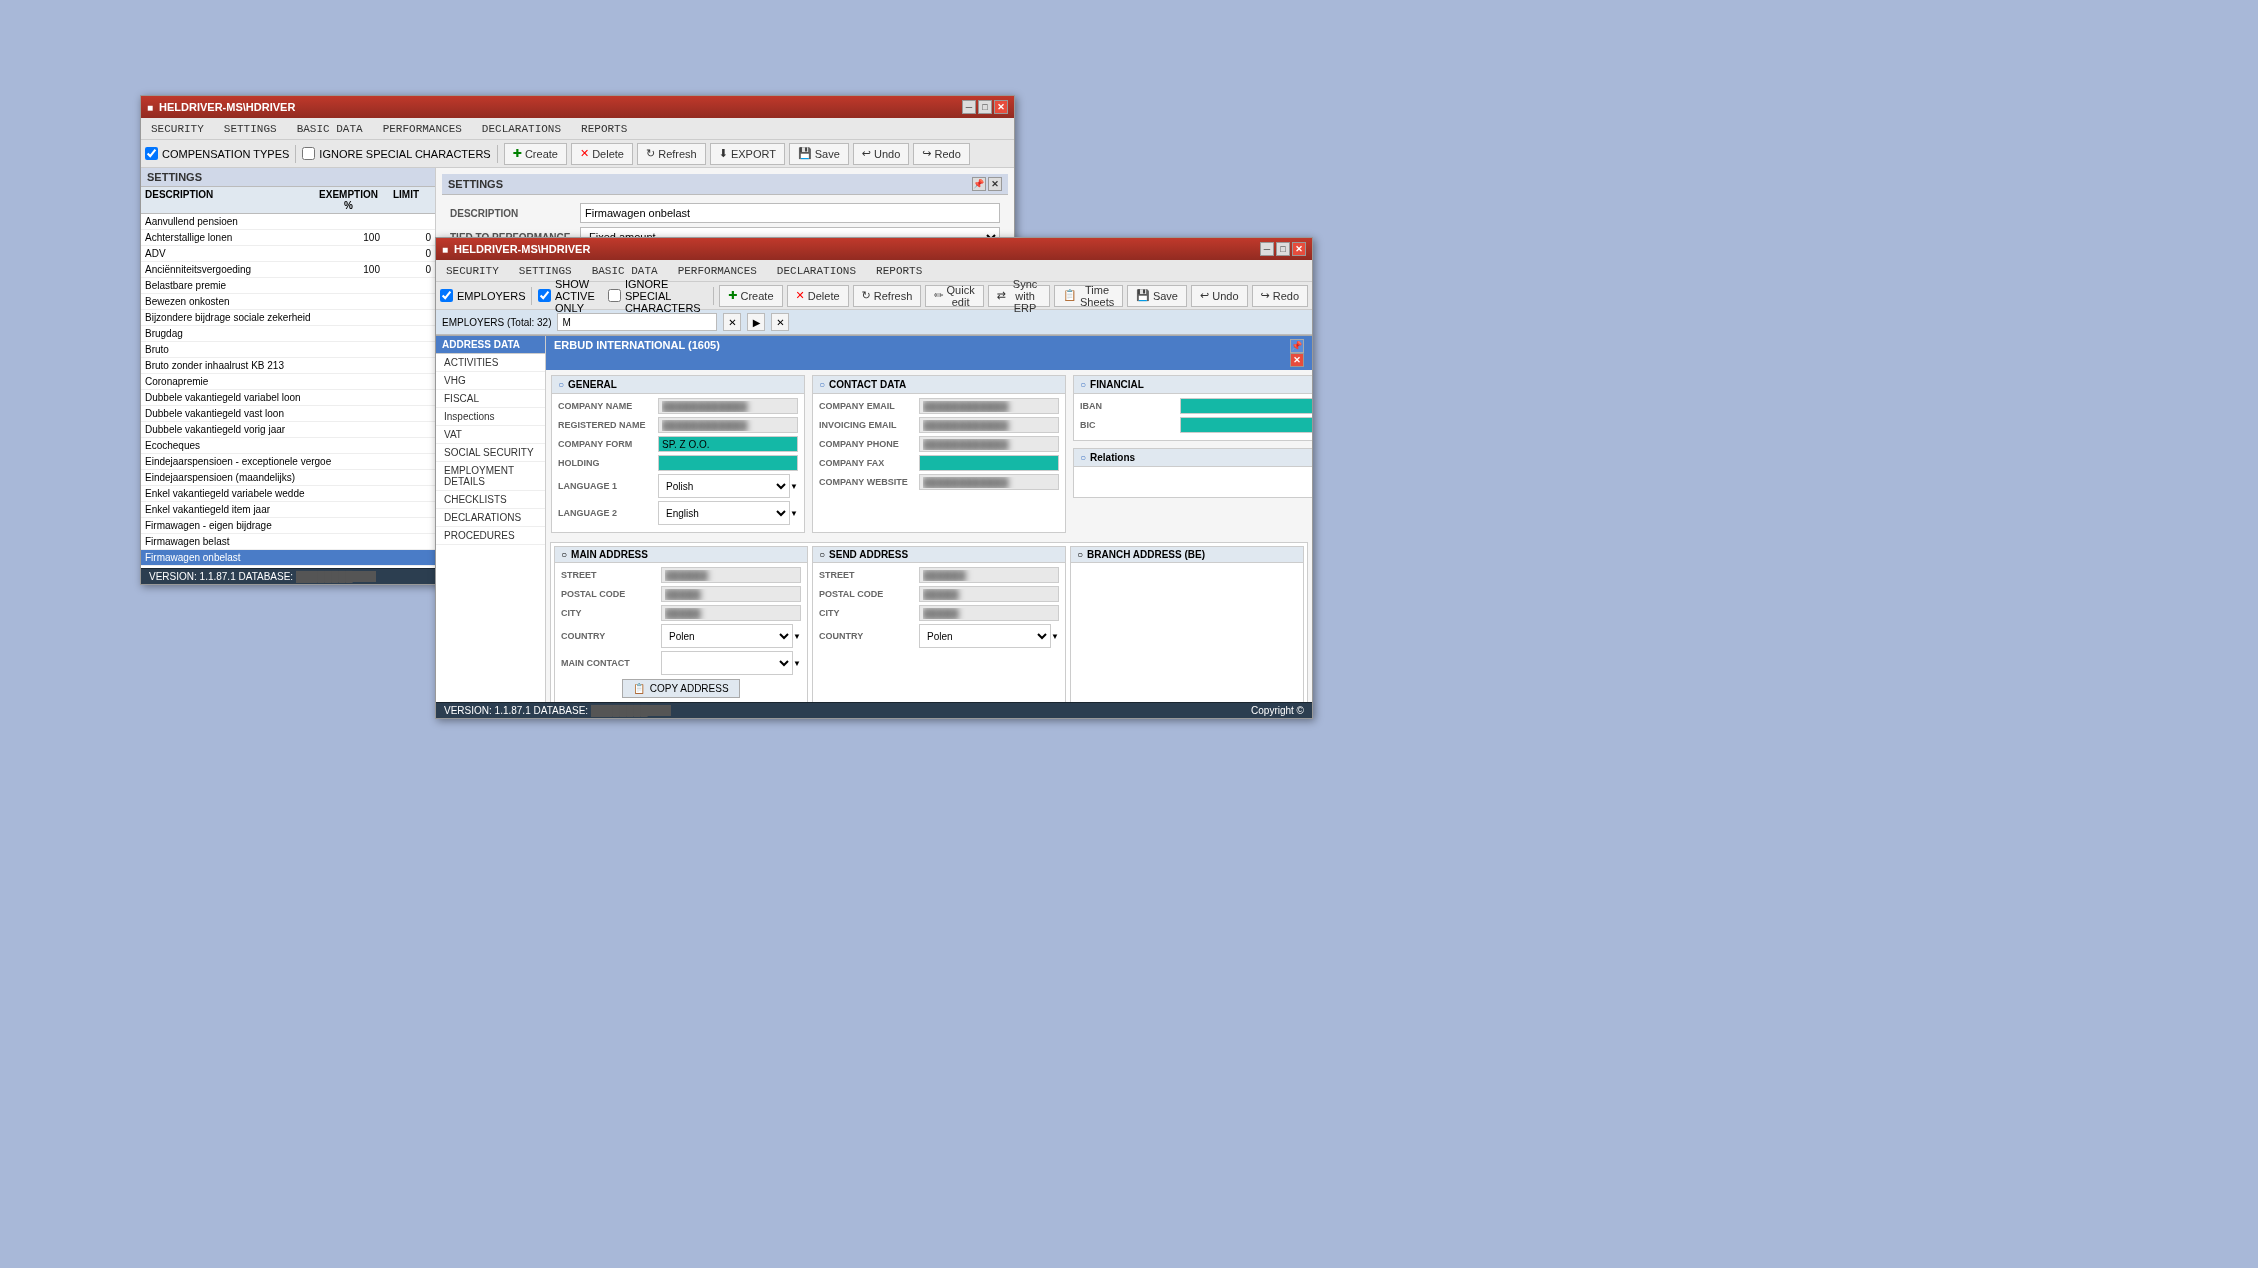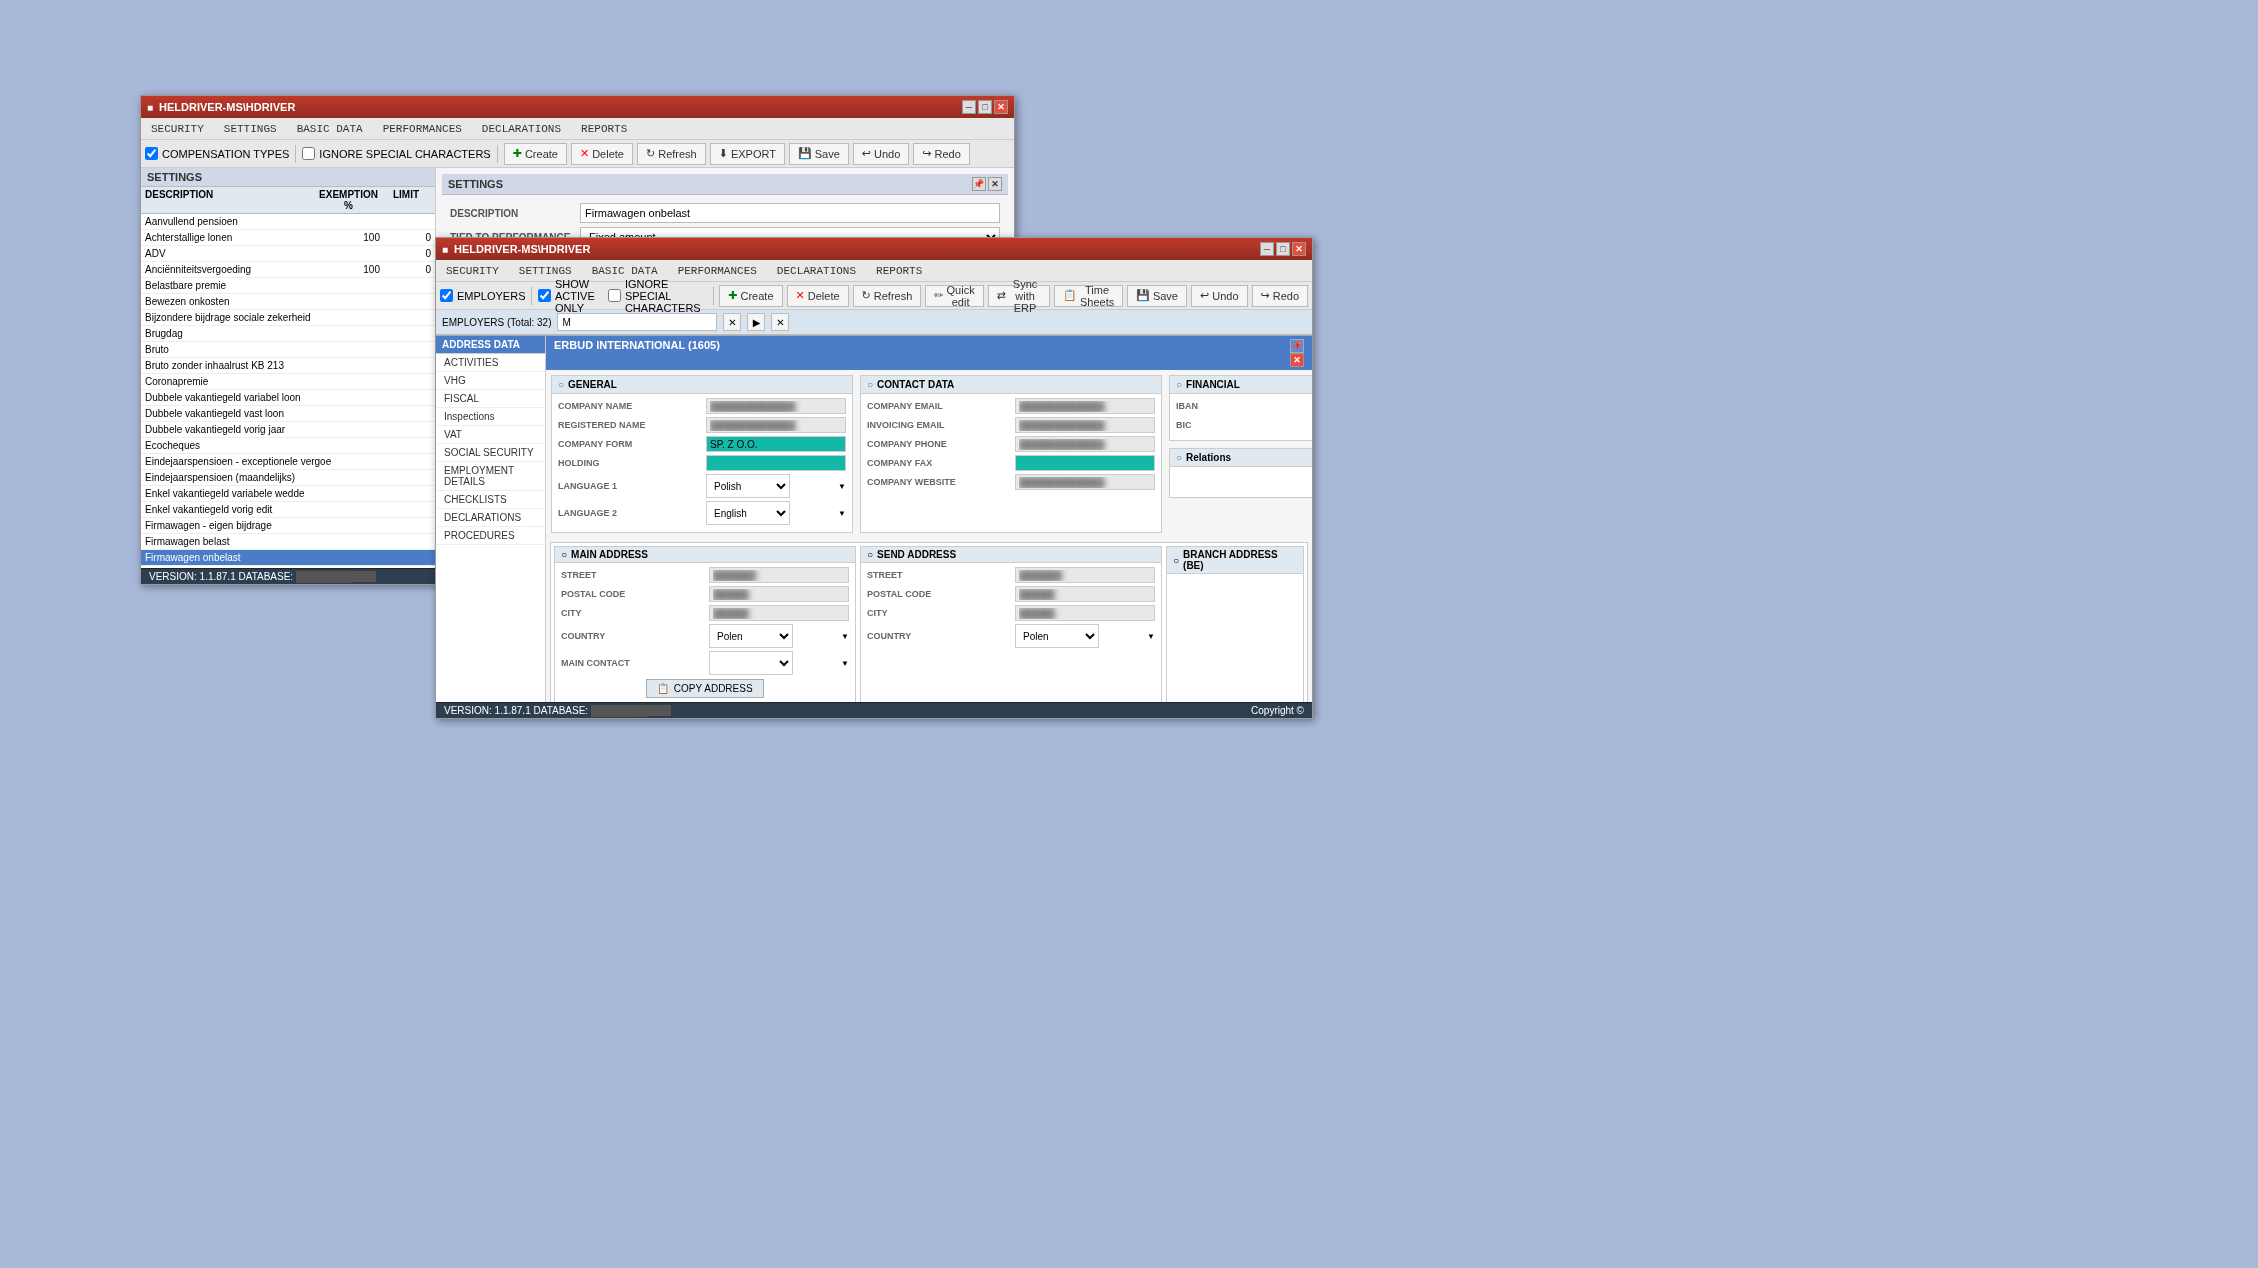--- a/index.html
+++ b/index.html
@@ -275,21 +275,20 @@
 
     .section-content {
       padding: 4px 6px;
     }
 
     .field-row {
       display: flex;
       align-items: center;
       margin-bottom: 3px;
       font-size: 10px;
-      gap: 48px;
     }
 
     .field-label {
       width: 100px;
       color: #666;
       font-size: 9px;
       font-weight: bold;
       text-transform: uppercase;
     }
 
@@ -597,21 +596,21 @@
         <div class="col-desc">Eindejaarspensioen (maandelijks)</div>
         <div class="col-num"></div>
         <div class="col-num2"></div>
       </div>
           <div class="list-row">
         <div class="col-desc">Enkel vakantiegeld variabele wedde</div>
         <div class="col-num"></div>
         <div class="col-num2"></div>
       </div>
           <div class="list-row">
-        <div class="col-desc">Enkel vakantiegeld vorig edit</div>
+        <div class="col-desc">Enkel vakantiegeld item jaar</div>
         <div class="col-num"></div>
         <div class="col-num2"></div>
       </div>
           <div class="list-row">
         <div class="col-desc">Firmawagen - eigen bijdrage</div>
         <div class="col-num"></div>
         <div class="col-num2"></div>
       </div>
           <div class="list-row">
         <div class="col-desc">Firmawagen belast</div>

